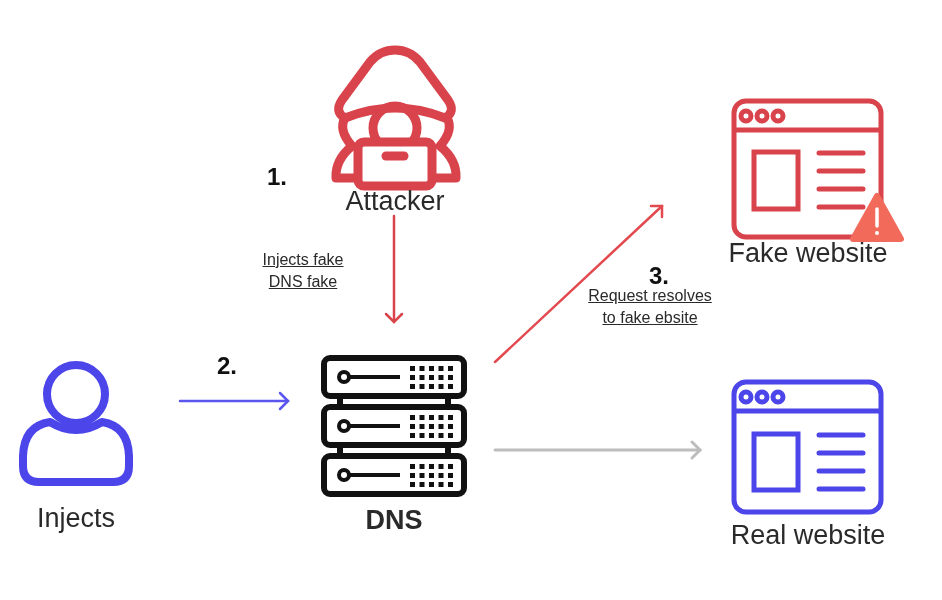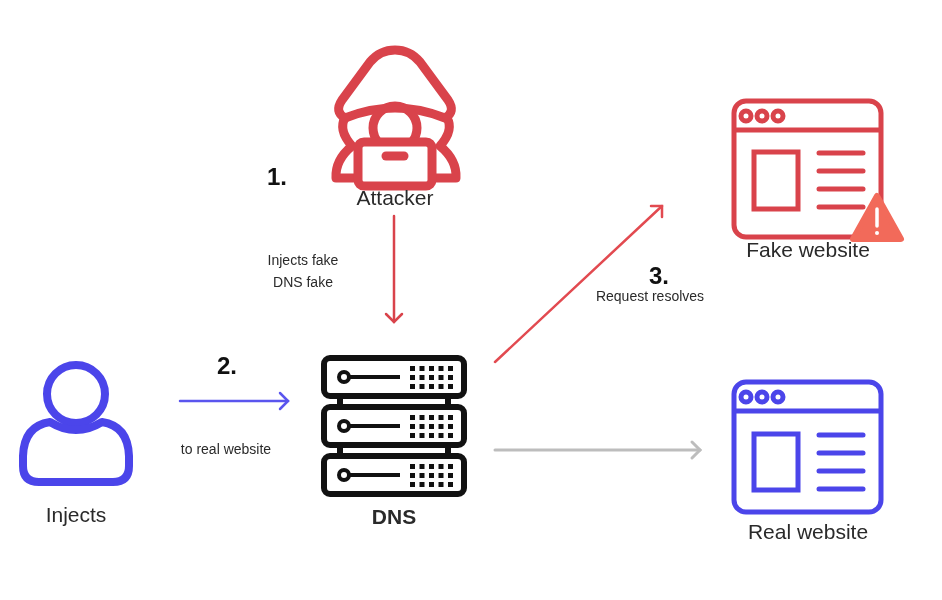--- a/index.html
+++ b/index.html
@@ -1,22 +1,22 @@
 <!DOCTYPE html>
 <html><head>
 <meta charset="utf-8">
 <style>
   html, body { margin: 0; padding: 0; background: #ffffff; }
   body { width: 942px; height: 600px; position: relative; overflow: hidden;
          font-family: "Liberation Sans", "DejaVu Sans", sans-serif; color: #222; }
   svg.canvas { position: absolute; left: 0; top: 0; }
   .lbl { position: absolute; text-align: center; white-space: nowrap; color: #2a2a2a; }
-  .node-label { font-size: 21px; }
+  .node-label { font-size: 27px; }
   .step-num { font-size: 24px; font-weight: bold; color: #111; }
-  .desc { font-size: 14px; line-height: 22px; }
+  .desc { font-size: 16px; line-height: 22px; text-decoration: underline; }
 </style>
 </head>
 <body>
 
 <svg class="canvas" width="942" height="600" viewBox="0 0 942 600">
 
   <g fill="none" stroke="#d9434b" stroke-width="9" stroke-linejoin="round" stroke-linecap="round">
     <path d="M395 50 Q380 50 370 62 L342 100 Q334 112 345 118 Q395 98 445 118 Q456 112 448 100 L420 62 Q410 50 395 50 Z"></path>
     <path d="M345 118 Q338 130 352 146 Q335 160 336 178 L456 178 Q457 160 440 146 Q454 130 447 118"></path>
     <circle cx="395" cy="128" r="22"></circle>
@@ -148,19 +148,19 @@
 <div class="lbl node-label" style="left:344px; top:505px; width:100px;font-weight:bold;">DNS</div>
 
 <div class="lbl step-num" style="left:262px; top:163px; width:30px;">1.</div>
 <div class="lbl desc" style="left:240px; top:249px; width:126px;">
   <div>Injects fake</div>
   <div>DNS fake</div>
 </div>
 
 <div class="lbl step-num" style="left:212px; top:352px; width:30px;">2.</div>
 <div class="lbl desc" style="left:156px; top:438px; width:140px;">
-  <div>to real website</div>
 </div>
 
 <div class="lbl step-num" style="left:644px; top:262px; width:30px;">3.</div>
 <div class="lbl desc" style="left:566px; top:285px; width:168px;">
   <div>Request resolves</div>
+  <div>to fake ebsite</div>
 </div>
 
 </body></html>

